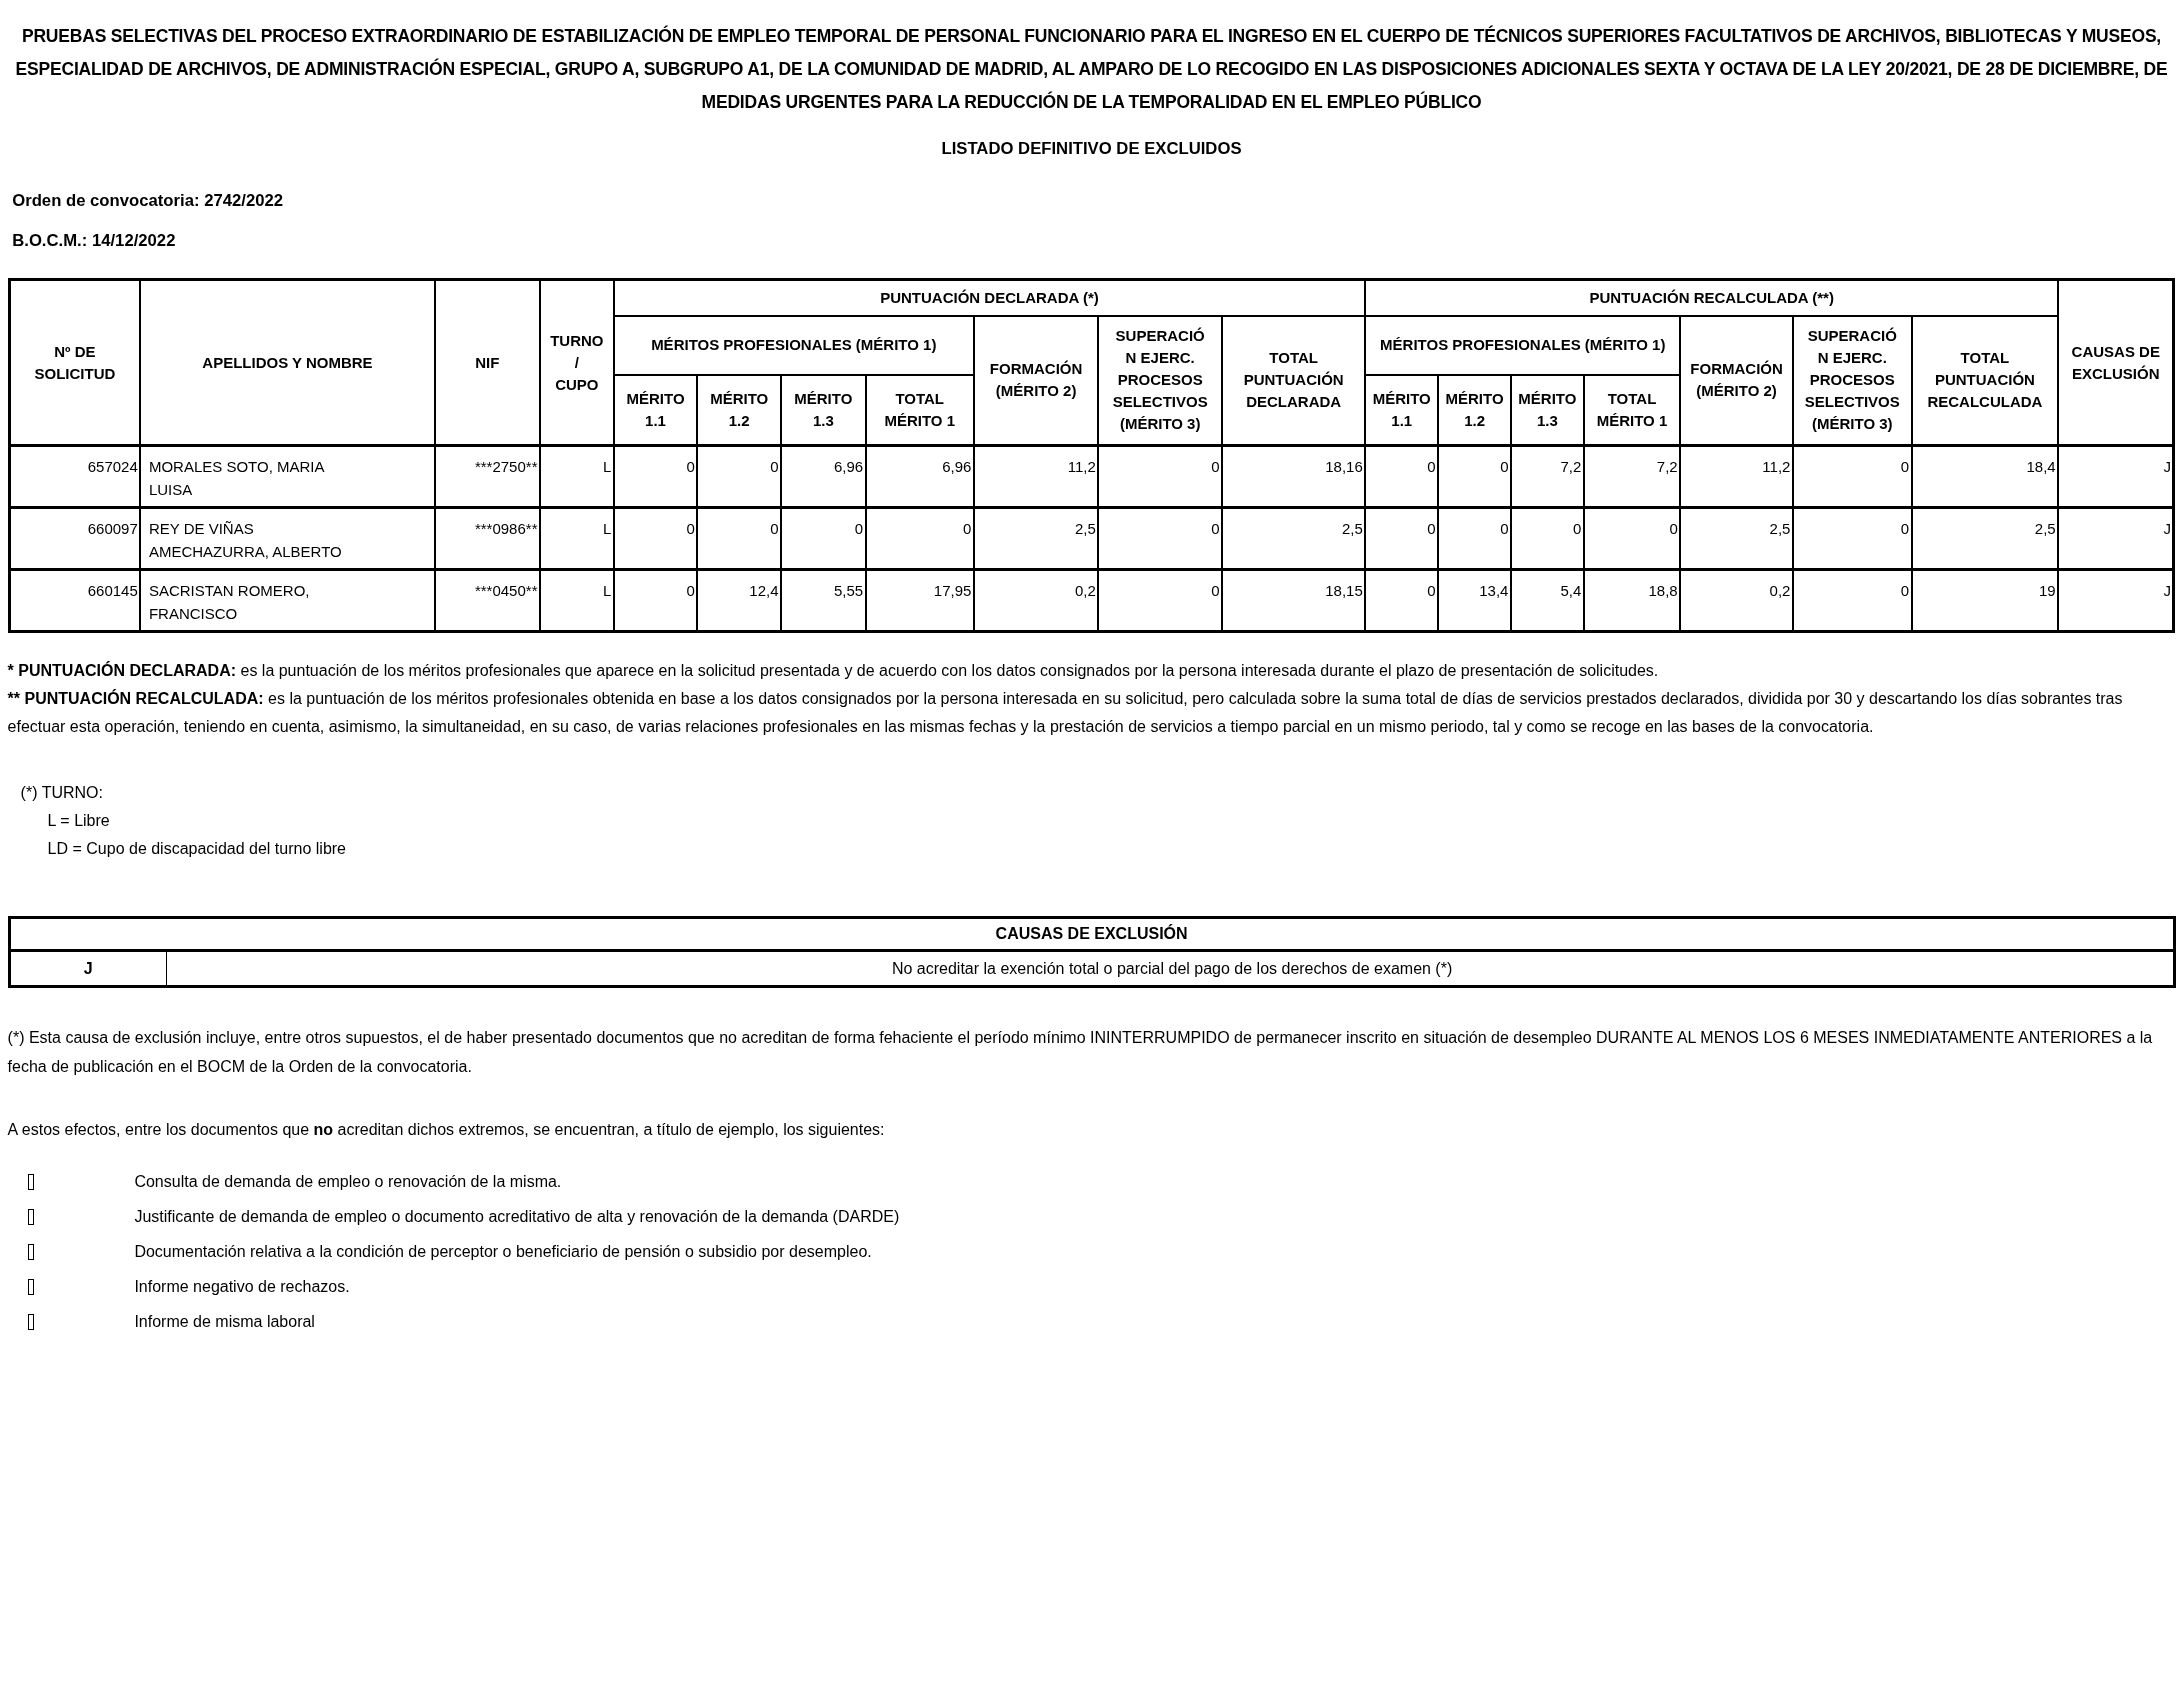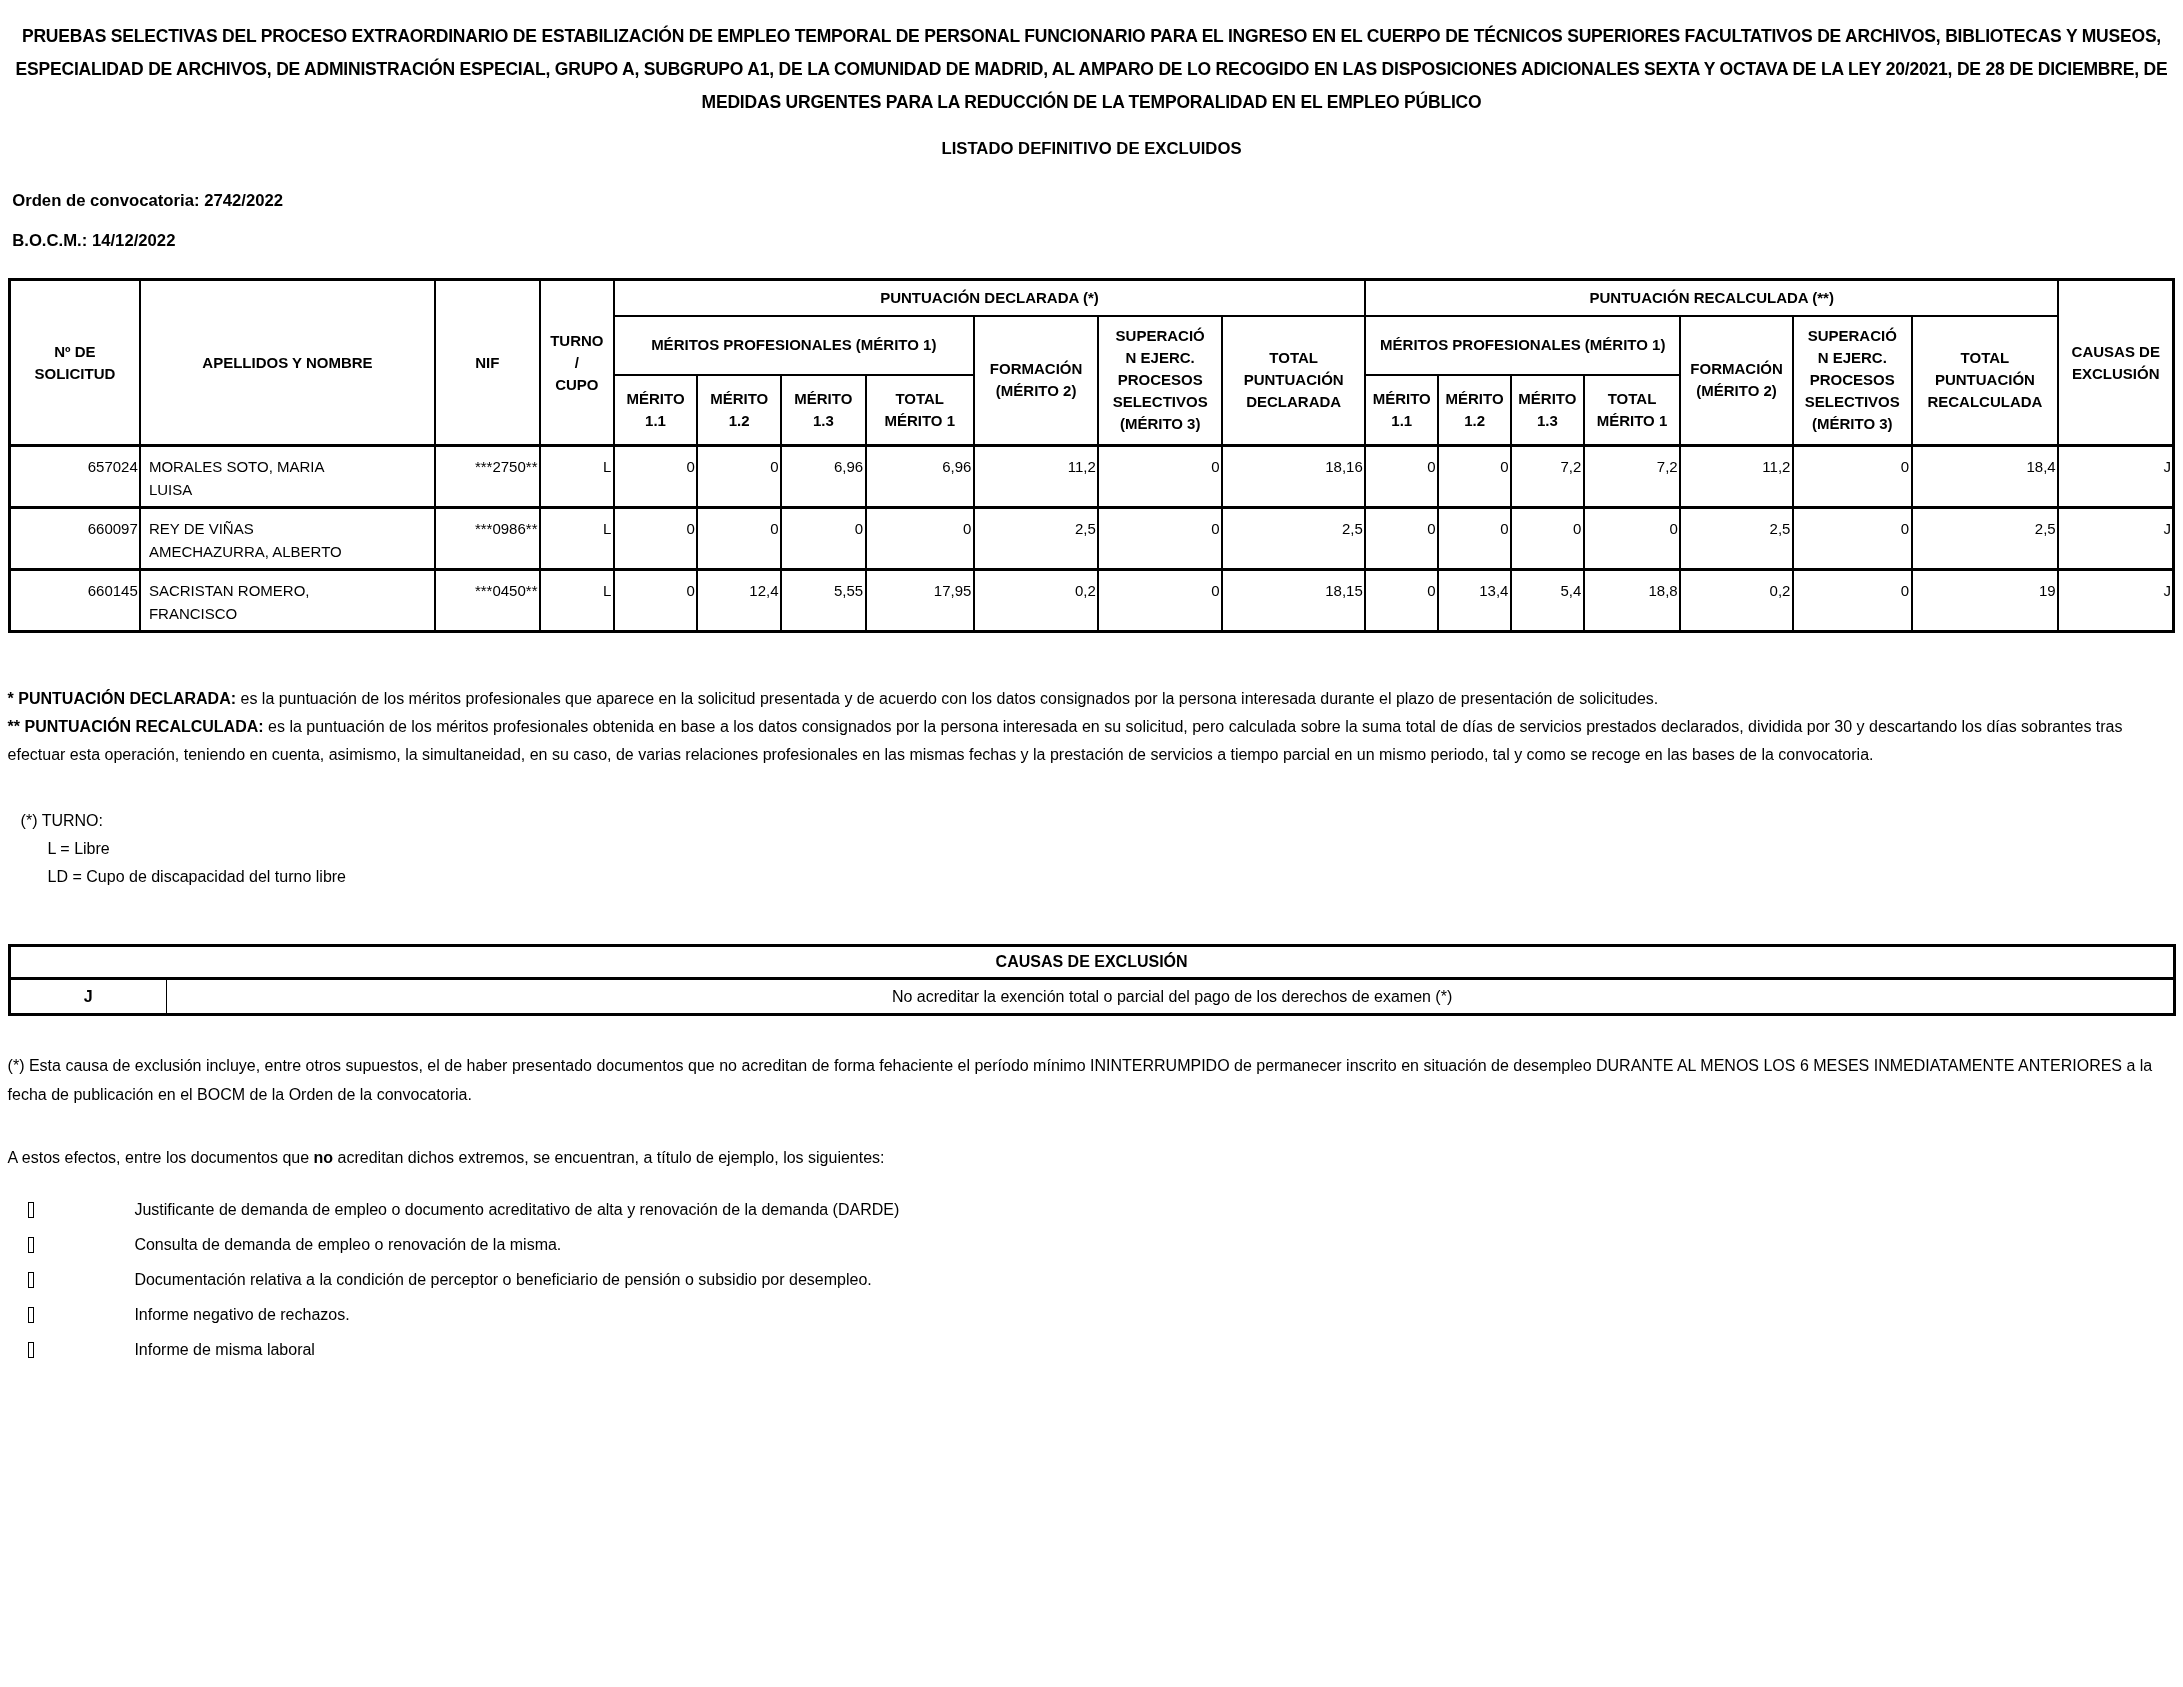--- a/index.html
+++ b/index.html
@@ -59,21 +59,21 @@
     text-align: right;
     vertical-align: top;
     padding-top: 7.6px;
     height: 62px;
     overflow: hidden;
   }
   .main-table td.name { text-align: left; padding-left: 7.6px; padding-right: 67px; }
   .prewrap { white-space: pre-line; }
 
   
-  .footnotes { margin-top: 52px; font-size: 16px; line-height: 28px; }
+  .footnotes { margin-top: 24px; font-size: 16px; line-height: 28px; }
   .fn b { font-weight: bold; }
 
   
   .turno { margin-top: 38px; font-size: 16px; line-height: 28px; margin-left: 13px; }
   .turno-items { margin-left: 27px; }
 
   
   .causes-table {
     margin-top: 53px;
     width: 2168px;
@@ -283,28 +283,28 @@
     </tbody>
   </table>
 
   <div class="note1">(*) Esta causa de exclusión incluye, entre otros supuestos, el de haber presentado documentos que no acreditan de forma fehaciente el período mínimo ININTERRUMPIDO de permanecer inscrito en situación de desempleo DURANTE AL MENOS LOS 6 MESES INMEDIATAMENTE ANTERIORES a la fecha de publicación en el BOCM de la Orden de la convocatoria.</div>
 
   <div class="intro"><span>A estos efectos, entre los documentos que </span><b>no</b><span> acreditan dichos extremos, se encuentran, a título de ejemplo, los siguientes:</span></div>
 
   <div class="doc-list">
     <div class="doc-item">
       <span class="bullet-box"></span>
+      <span class="doc-item-text">Consulta de demanda de empleo o renovación de la misma.</span>
+    </div>
+    <div class="doc-item">
+      <span class="bullet-box"></span>
       <span class="doc-item-text">Justificante de demanda de empleo o documento acreditativo de alta y renovación de la demanda (DARDE)</span>
     </div>
     <div class="doc-item">
       <span class="bullet-box"></span>
-      <span class="doc-item-text">Consulta de demanda de empleo o renovación de la misma.</span>
-    </div>
-    <div class="doc-item">
-      <span class="bullet-box"></span>
       <span class="doc-item-text">Documentación relativa a la condición de perceptor o beneficiario de pensión o subsidio por desempleo.</span>
     </div>
     <div class="doc-item">
       <span class="bullet-box"></span>
       <span class="doc-item-text">Informe negativo de rechazos.</span>
     </div>
     <div class="doc-item">
       <span class="bullet-box"></span>
       <span class="doc-item-text">Informe de misma laboral</span>
     </div>

